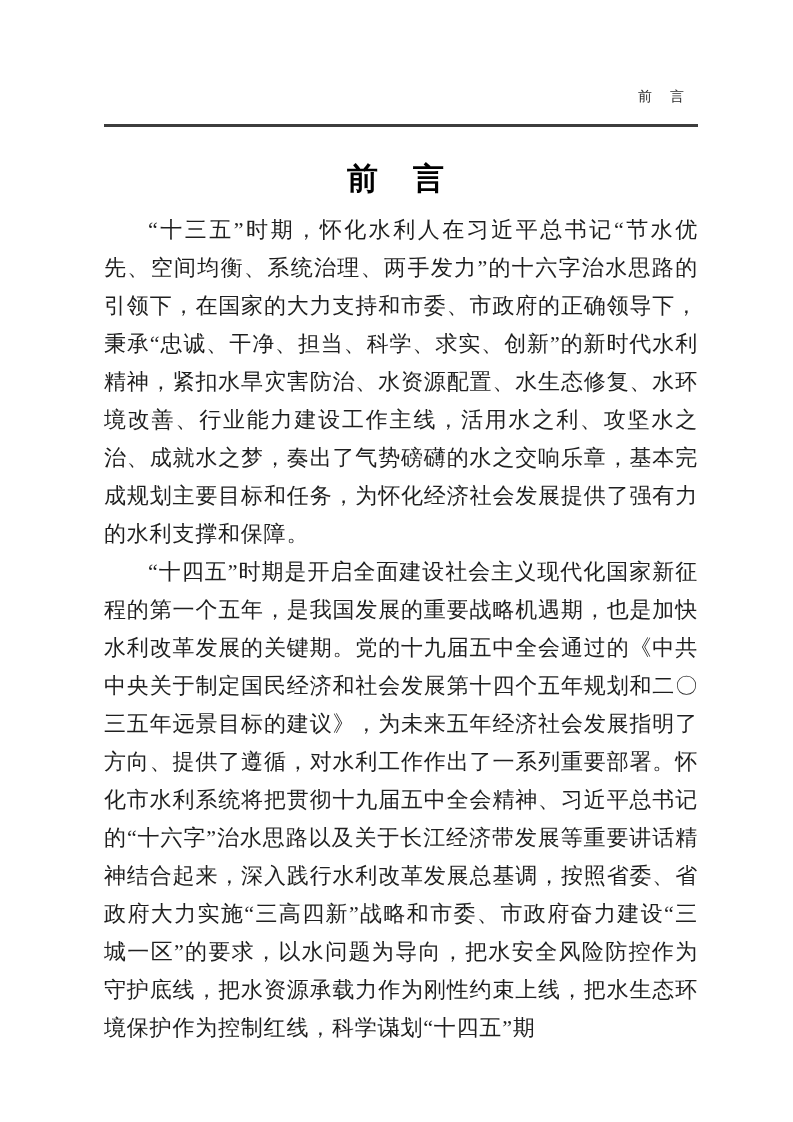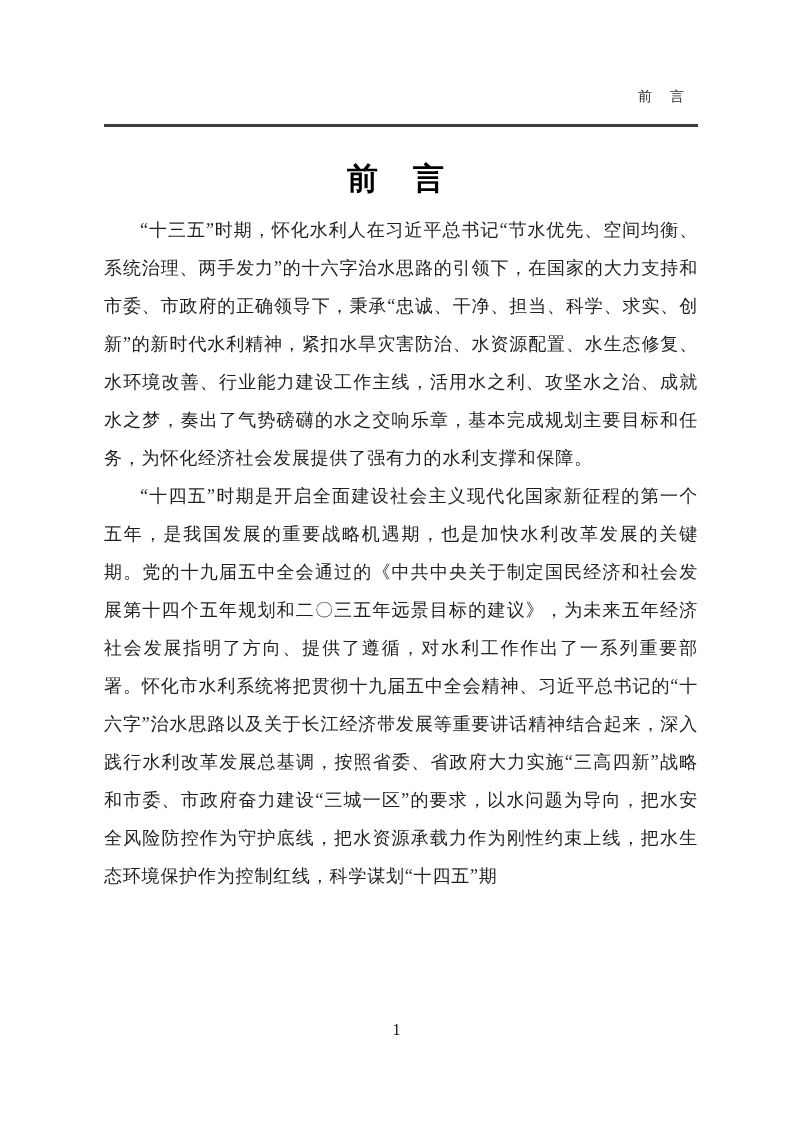--- a/index.html
+++ b/index.html
@@ -51,21 +51,21 @@
     font-size: 31px;
     letter-spacing: 2px;
     color: #000000;
   }
   
   .body-text {
     position: absolute;
     top: 211px;
     left: 104px;
     width: 594px;
-    font-size: 18px;
+    font-size: 22px;
     line-height: 38px;
     letter-spacing: 0.8px;
     text-align: justify;
     color: #1f1f1f;
   }
   .body-text p {
     margin: 0;
     text-indent: 2em;
   }
   

